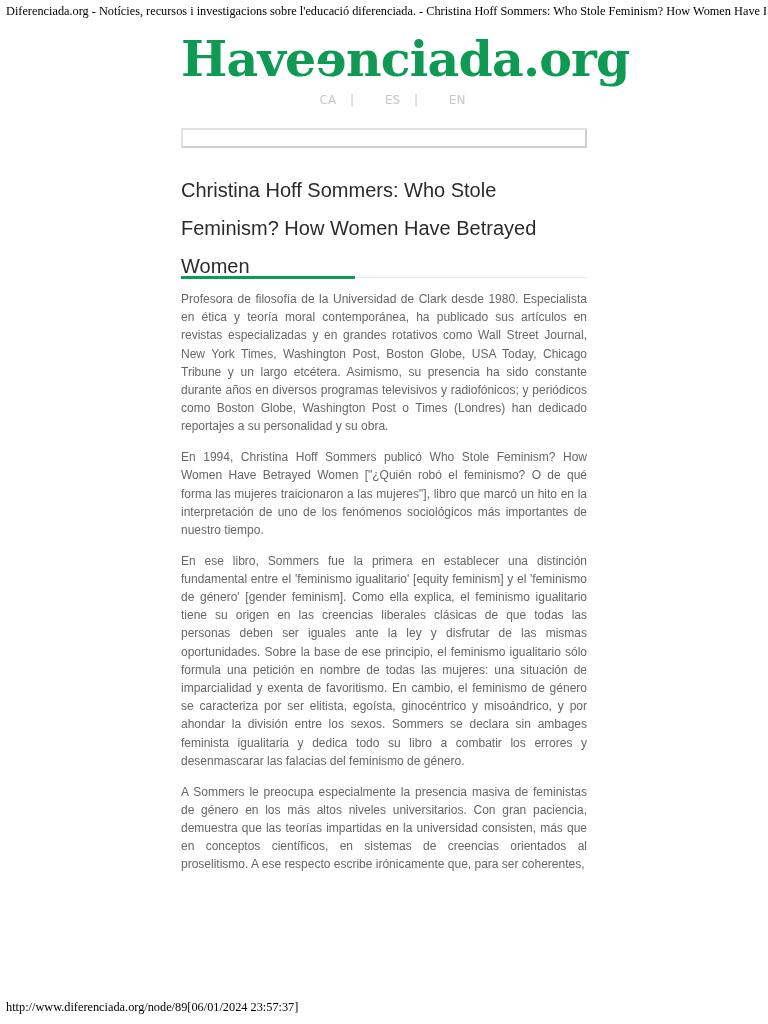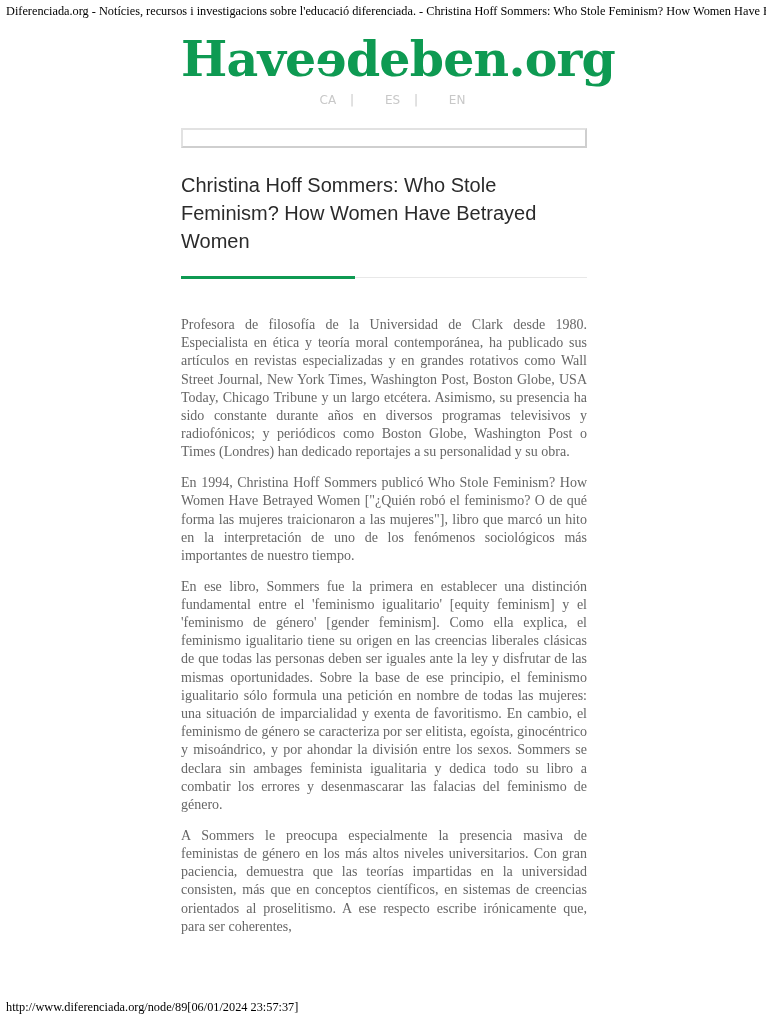--- a/index.html
+++ b/index.html
@@ -37,46 +37,46 @@
       position: absolute; left: 0; top: 128px; width: 402px; height: 16px;
       border: 2px solid #e2e2e2; border-top-width: 2px; border-left-width: 2px;
       border-bottom-color: #cfcfcf; border-right-color: #cfcfcf;
       background: #fff; padding: 0; outline: none;
       font-family: "DejaVu Sans", sans-serif; font-size: 12px;
     }
 
     .title {
       position: absolute; left: 0; top: 171px; width: 406px; margin: 0;
       font-family: "Liberation Sans", sans-serif; font-weight: normal;
-      font-size: 20px; line-height: 28px; color: #2b2b2b;
+      font-size: 20px; line-height: 38px; color: #2b2b2b;
     }
 
     .divider {
       position: absolute; left: 0; top: 277px; width: 406px; height: 1px;
       background: #e8e8e8;
     }
     .divider-accent {
       position: absolute; left: 0; top: 276px; width: 174px; height: 3px;
       background: #0e9a52;
     }
 
     .body-text {
-      position: absolute; left: 0; top: 316px; width: 406px;
-      font-family: Liberation Serif, serif; font-size: 14px;
+      position: absolute; left: 0; top: 290px; width: 406px;
+      font-family: Liberation Sans, sans-serif; font-size: 12px;
       line-height: 18.2px; color: #666666; text-align: justify;
     }
     .body-text p { margin: 0 0 12.5px 0; }
   </style>
 </head>
 <body>
 
 <div class="print-header">Diferenciada.org - Notícies, recursos i investigacions sobre l'educació diferenciada. - Christina Hoff Sommers: Who Stole Feminism? How Women Have Betra...</div>
 
 <div class="page">
-  <div class="logo"><span>Have</span><span class="rev">e</span><span>deben.org</span></div>
+  <div class="logo"><span>Have</span><span class="rev">e</span><span>nciada.org</span></div>
 
   <div class="lang-switch">
     <span>CA</span>
     <span class="sep">|</span>
     <span>ES</span>
     <span class="sep">|</span>
     <span>EN</span>
   </div>
 
   <input class="search-box" type="text" placeholder="" style="">

